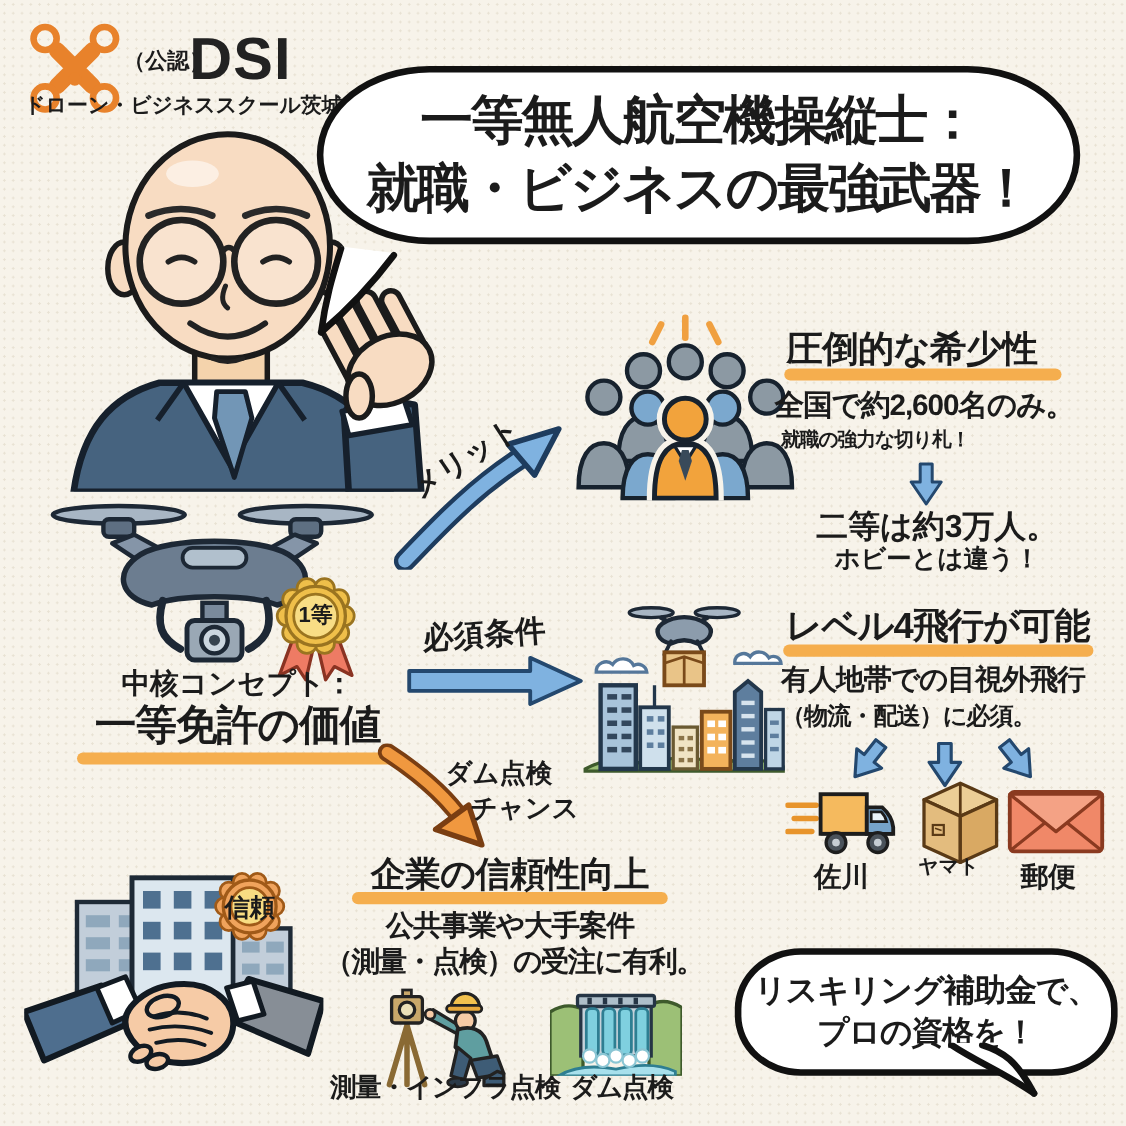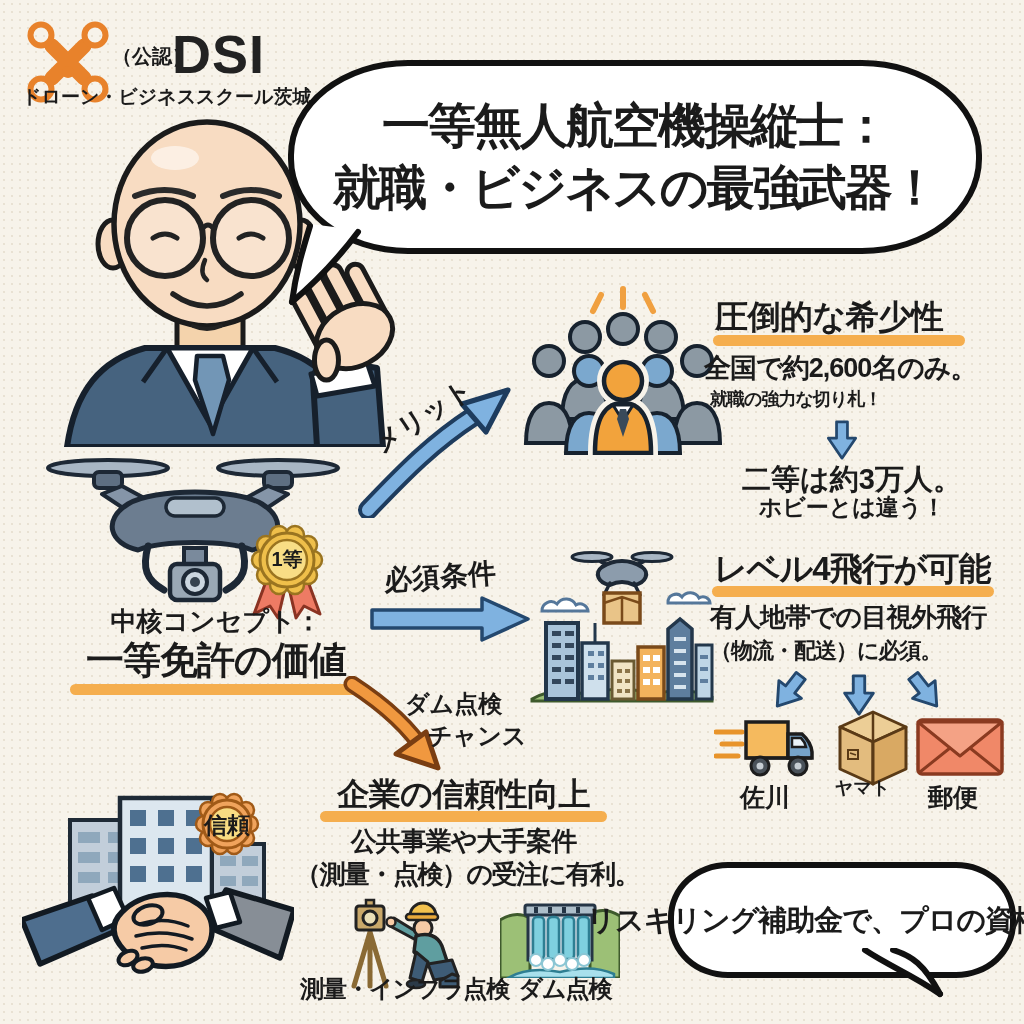--- a/index.html
+++ b/index.html
@@ -58,21 +58,21 @@
     <g transform="rotate(-28 322 210)">
       <rect x="284" y="160" width="17" height="74" rx="8.5" fill="#F8DCC2" stroke="#1b1b1b" stroke-width="5"></rect>
       <rect x="304" y="150" width="17" height="84" rx="8.5" fill="#F8DCC2" stroke="#1b1b1b" stroke-width="5"></rect>
       <rect x="324" y="152" width="17" height="80" rx="8.5" fill="#F8DCC2" stroke="#1b1b1b" stroke-width="5"></rect>
       <rect x="344" y="162" width="17" height="68" rx="8.5" fill="#F8DCC2" stroke="#1b1b1b" stroke-width="5"></rect>
       <ellipse cx="322" cy="226" rx="40" ry="30" fill="#F8DCC2" stroke="#1b1b1b" stroke-width="5"></ellipse>
       <ellipse cx="286" cy="234" rx="12" ry="20" transform="rotate(28 286 234)" fill="#F8DCC2" stroke="#1b1b1b" stroke-width="5"></ellipse>
     </g>
   </svg>
 
-  <div class="abs bubble" style="left:288px;top:60px;width:694px;height:194px;border-radius:120px/95px;display:flex;flex-direction:column;justify-content:center;align-items:center">
+  <div class="abs bubble" style="left:288px;top:60px;width:694px;height:162px;border-radius:120px/95px;display:flex;flex-direction:column;justify-content:center;align-items:center">
     <div class="txt h900" style="font-size:48px;letter-spacing:-2px;line-height:62px">一等無人航空機操縦士：</div>
     <div class="txt h900" style="font-size:48px;letter-spacing:-2px;line-height:62px">就職・ビジネスの最強武器！</div>
   </div>
   <svg class="abs" style="left:280px;top:224px" width="100" height="82" viewBox="0 0 100 82">
     <path d="M30,0 C22,26 16,46 12,78 C38,56 60,32 78,6 Z" fill="#ffffff"></path>
     <path d="M30,2 C22,28 16,48 12,78" stroke="#111" stroke-width="6" fill="none" stroke-linecap="round"></path>
     <path d="M12,78 C38,56 60,32 78,8" stroke="#111" stroke-width="6" fill="none" stroke-linecap="round"></path>
   </svg>
 
   <svg class="abs" style="left:358px;top:370px" width="158" height="148" viewBox="0 0 158 148">
@@ -385,21 +385,21 @@
     <g fill="#ffffff" stroke="#8BC6D4" stroke-width="2">
       <circle cx="36" cy="70" r="6"></circle>
         <circle cx="48" cy="74" r="6"></circle>
         <circle cx="60" cy="70" r="6"></circle>
         <circle cx="72" cy="74" r="6"></circle>
         <circle cx="84" cy="70" r="6"></circle>
     </g>
   </svg>
   <div class="abs txt h900 c" style="left:510px;top:975px;width:110px;font-size:24px;letter-spacing:-1px">ダム点検</div>
 
-  <div class="abs bubble" style="left:668px;top:862px;width:348px;height:116px;border-radius:60px/55px;display:flex;flex-direction:row;justify-content:center;align-items:center">
+  <div class="abs bubble" style="left:668px;top:862px;width:348px;height:116px;border-radius:60px/55px;display:flex;flex-direction:column;justify-content:center;align-items:center">
     <div class="txt h900" style="font-size:29px;letter-spacing:-1px;line-height:38px">リスキリング補助金で、</div>
     <div class="txt h900" style="font-size:29px;letter-spacing:-1px;line-height:38px">プロの資格を！</div>
   </div>
   <svg class="abs" style="left:855px;top:948px" width="100" height="50" viewBox="0 0 100 50">
     <path d="M10,0 C34,16 56,24 85,46 C68,14 56,6 36,0 Z" fill="#ffffff"></path>
     <path d="M10,2 C34,18 56,26 85,46" stroke="#111" stroke-width="6" fill="none" stroke-linecap="round"></path>
     <path d="M85,46 C69,16 57,8 38,2" stroke="#111" stroke-width="6" fill="none" stroke-linecap="round"></path>
   </svg>
 
 </div>

